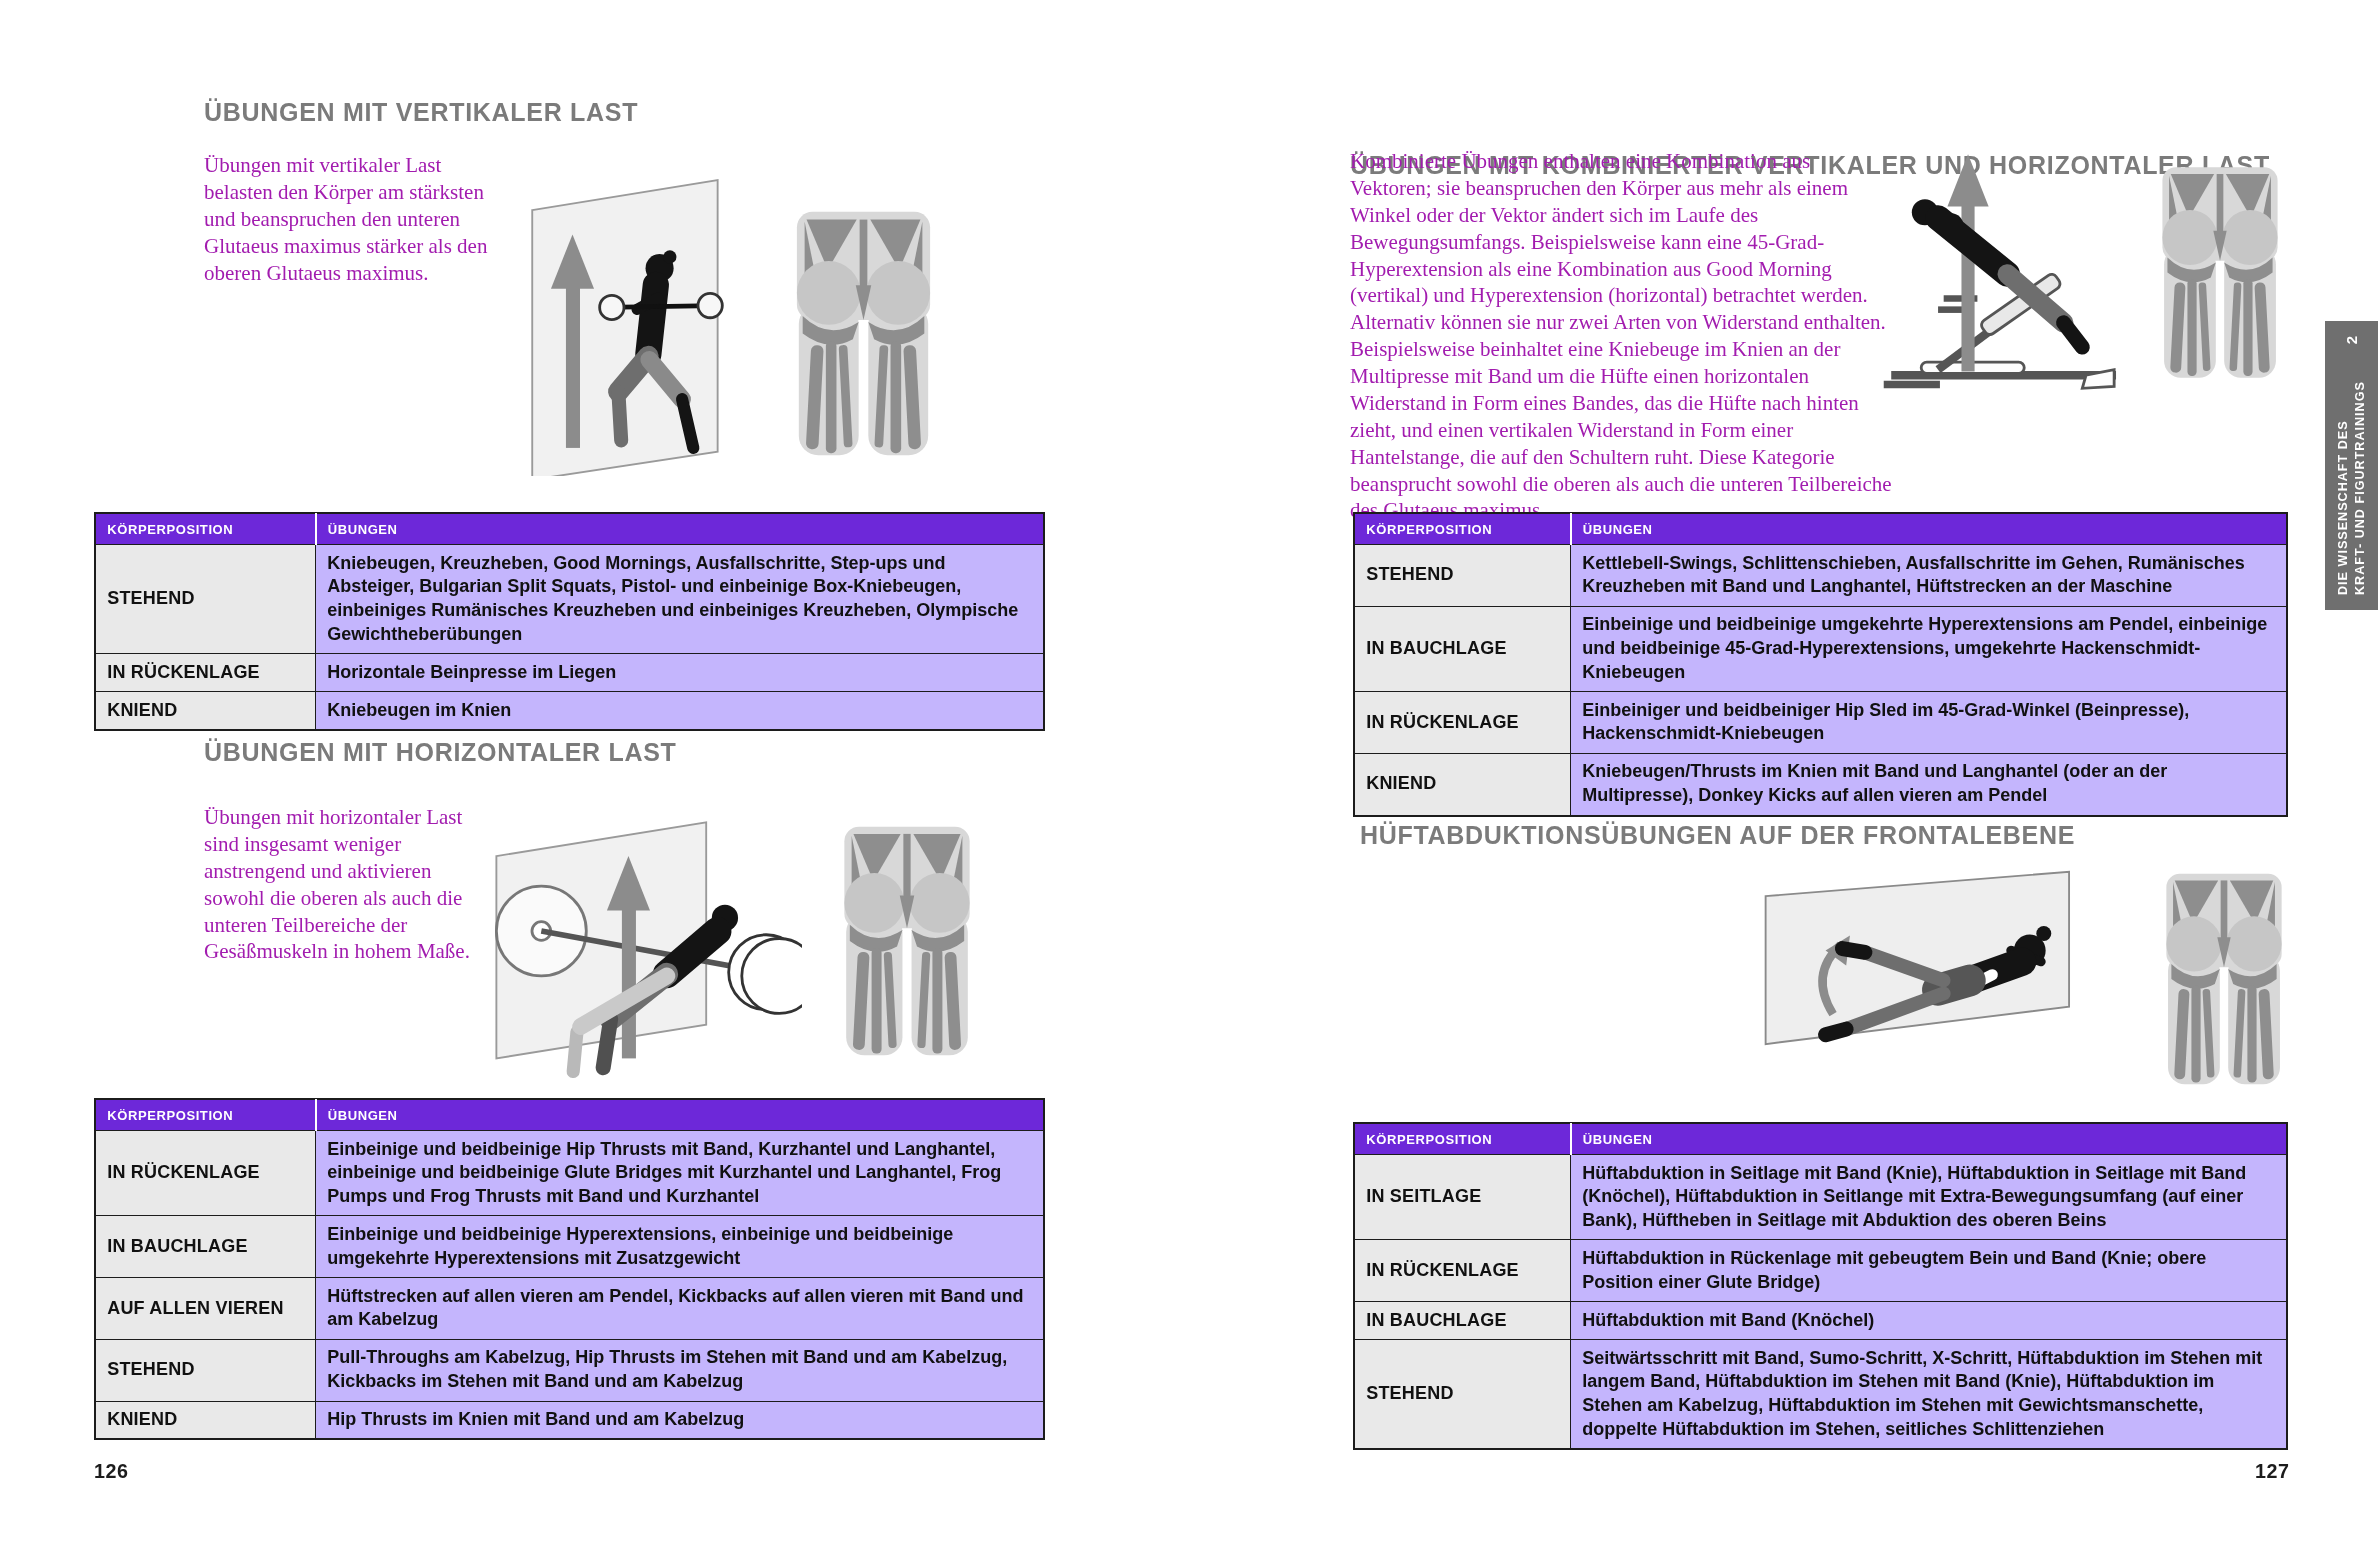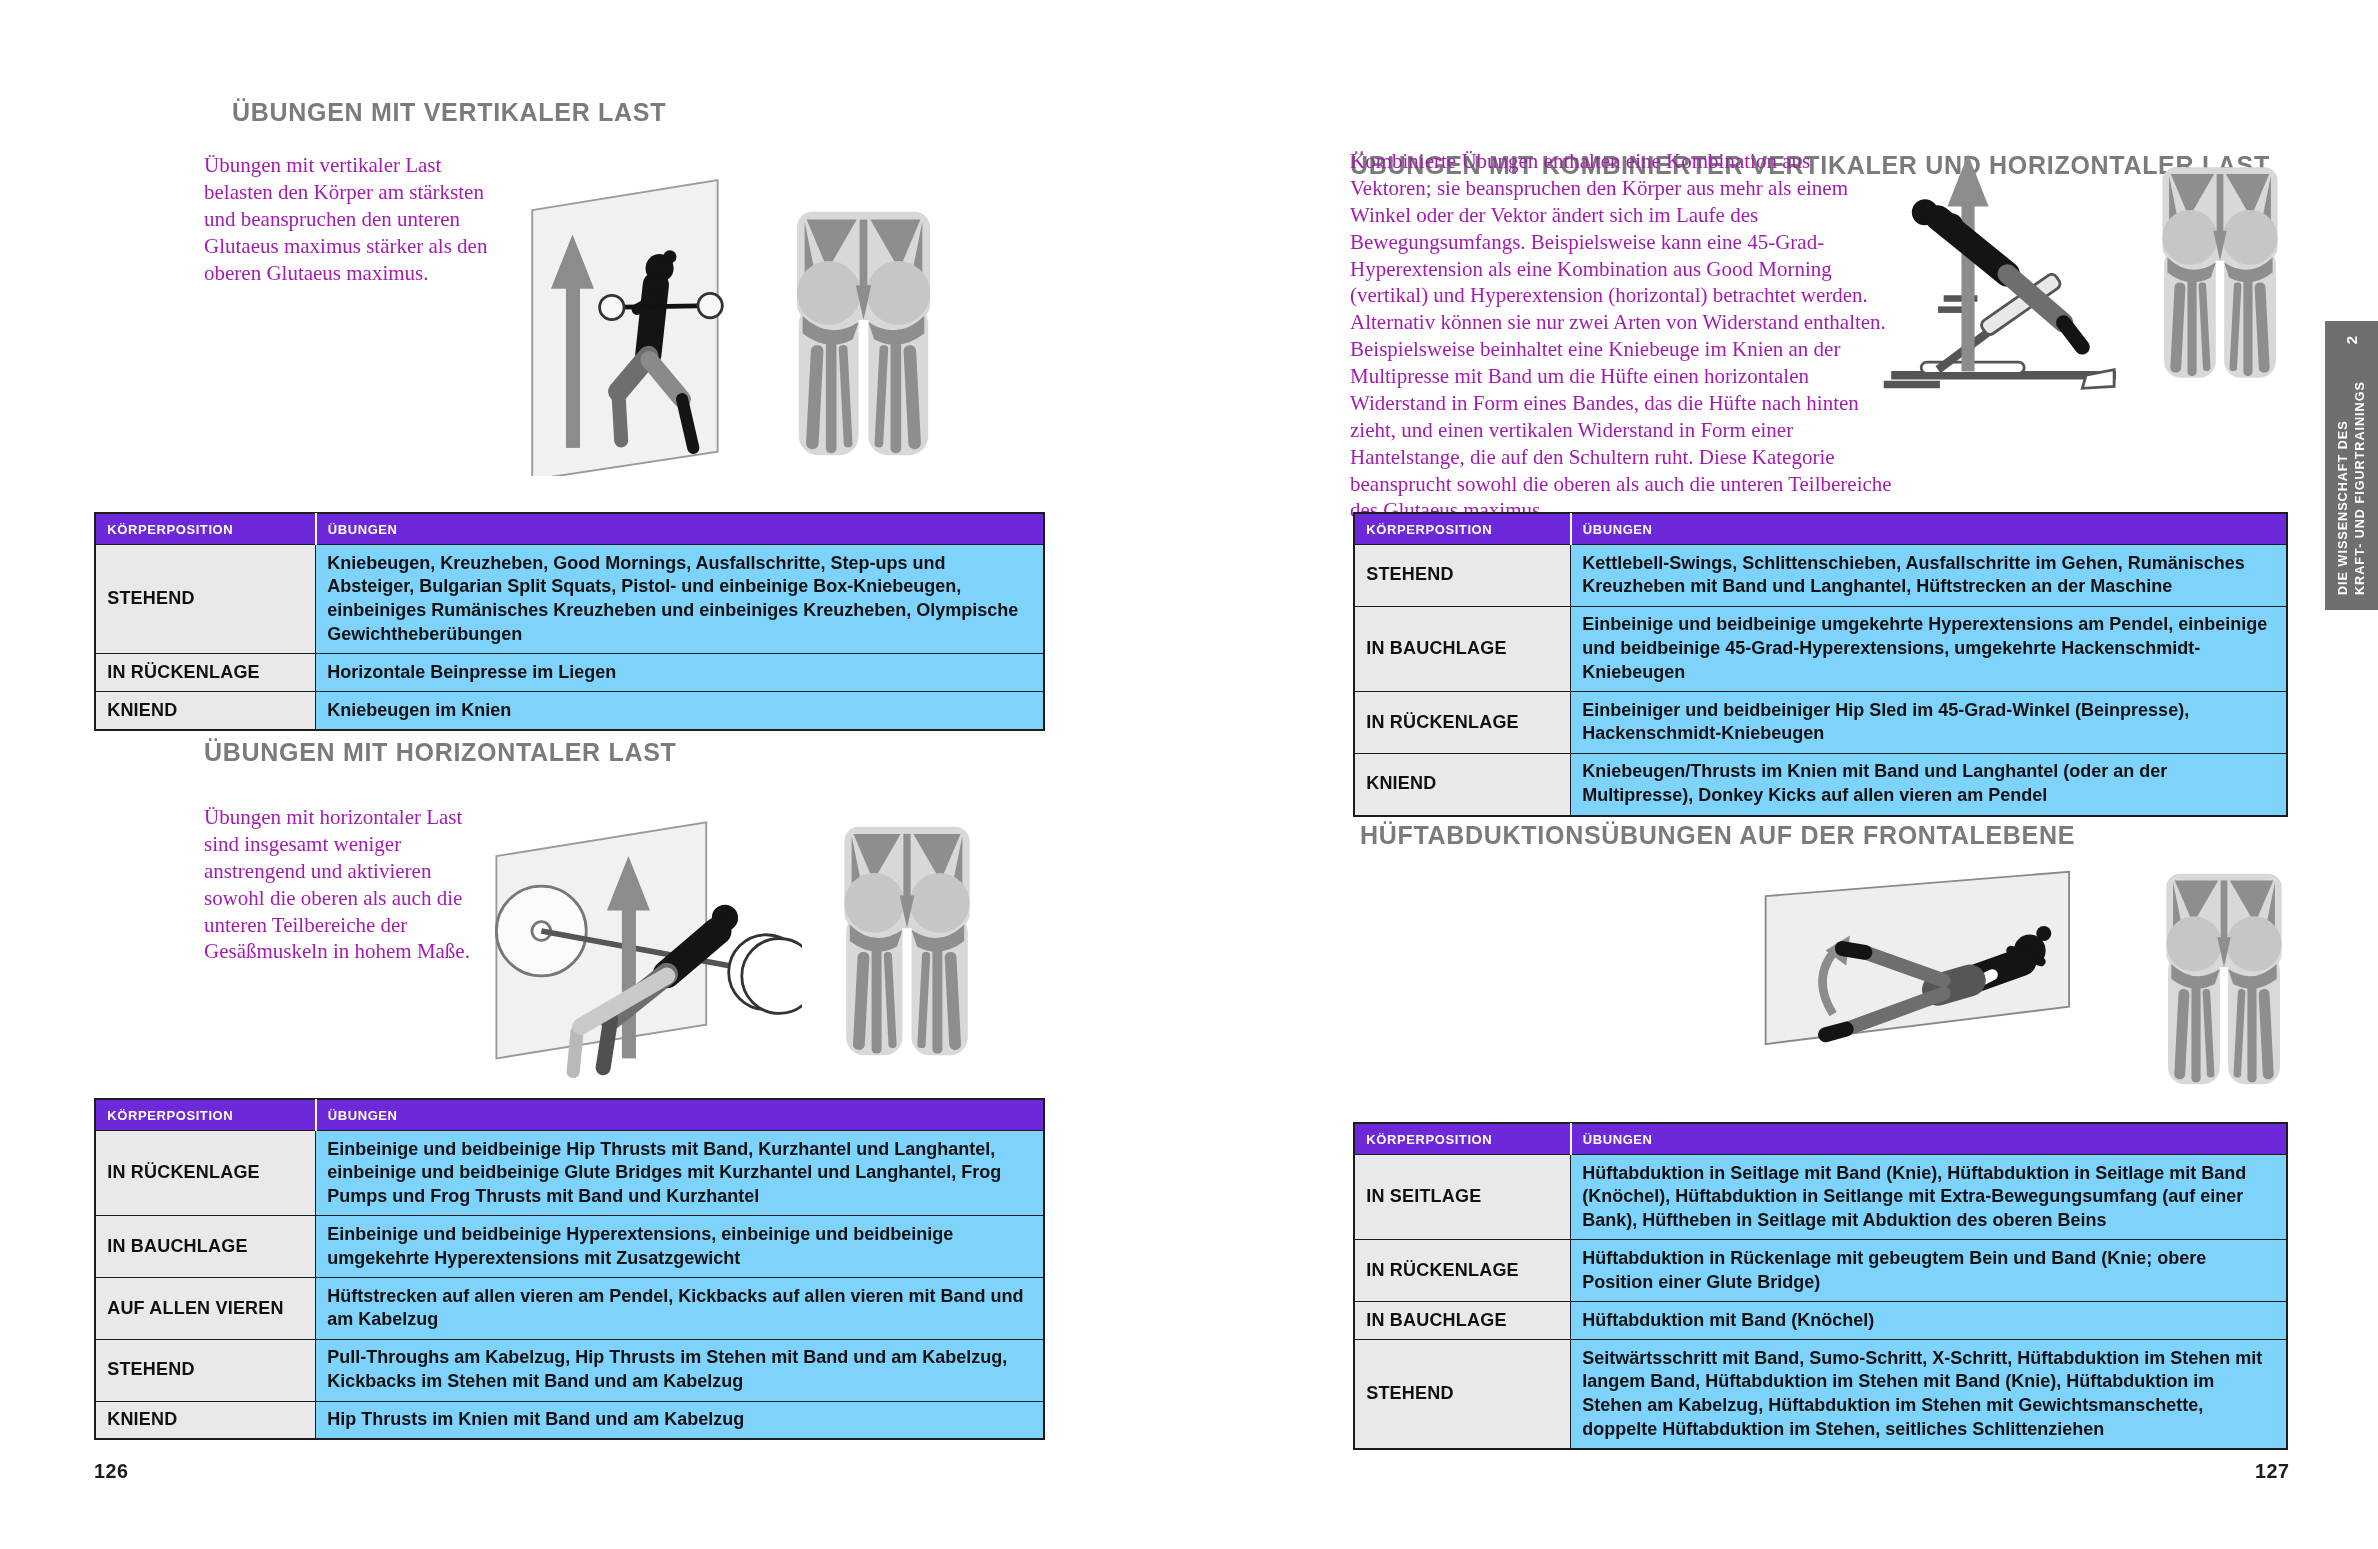--- a/index.html
+++ b/index.html
@@ -19,21 +19,21 @@
   table.extable th{
     background:#6d28d9;color:#ffffff;font-size:13px;font-weight:bold;letter-spacing:0.6px;
     text-align:left;padding:7.5px 11.2px;border:1.9px solid #1c1c1c;border-bottom:1.9px solid #1c1c1c;
   }
   table.extable th.col-ex{border-left:2.8px solid #ffffff;}
   table.extable td{
     border:1.9px solid #1c1c1c;padding:6.6px 11.2px;vertical-align:middle;
     font-size:18px;font-weight:bold;line-height:1.32;color:#111;
   }
   table.extable td.pos{background:#e9e9e9;letter-spacing:0.2px;}
-  table.extable td.ex{background:#7dd3fc;margin-left:40px;}
+  table.extable td.ex{background:#c4b5fd;margin-left:40px;}
   .tbl-wrap{position:absolute;border:0.9px solid #1c1c1c;}
   .pagenum{font-size:19.7px;font-weight:bold;color:#1c1c1c;letter-spacing:0.5px;}
   
   .chapter-tab{background:#6f6f6f;overflow:hidden;}
   .chapter-tab .rot{
     position:absolute;left:0;top:289px;width:289px;height:53px;
     transform-origin:0 0;transform:rotate(-90deg);
     display:flex;align-items:center;justify-content:space-between;
     padding:0 15px;box-sizing:border-box;color:#fff;
   }
@@ -71,21 +71,21 @@
 
     <symbol id="up-arrow" viewBox="0 0 60 230">
       <rect x="23" y="52" width="14" height="178" fill="#8c8c8c"></rect>
       <polygon points="30,4 8,62 52,62" fill="#8c8c8c"></polygon>
     </symbol>
   </defs>
 </svg>
 
 <div class="abs" style="left:0;top:0;width:1190px;height:1550px;">
 
-  <div class="abs sec-heading" style="left:204px;top:98px;margin-left:28px;">ÜBUNGEN MIT VERTIKALER LAST</div>
+  <div class="abs sec-heading" style="left:204px;top:98px;">ÜBUNGEN MIT VERTIKALER LAST</div>
 
   <div class="abs para" style="left:204px;top:152px;width:286px;">Übungen mit vertikaler Last belasten den Körper am stärksten und beanspruchen den unteren Glutaeus maximus stärker als den oberen Glutaeus maximus.</div>
 
   <div class="abs" style="left:517px;top:167px;">
     <svg width="214" height="309" viewBox="0 0 228 330">
       <polygon points="16,46 214,14 214,304 16,334" fill="#f1f1f1" stroke="#9a9a9a" stroke-width="2"></polygon>
       <g>
         <rect x="52" y="120" width="15" height="180" fill="#8c8c8c"></rect>
         <polygon points="59,72 36,130 82,130" fill="#8c8c8c"></polygon>
       </g>

